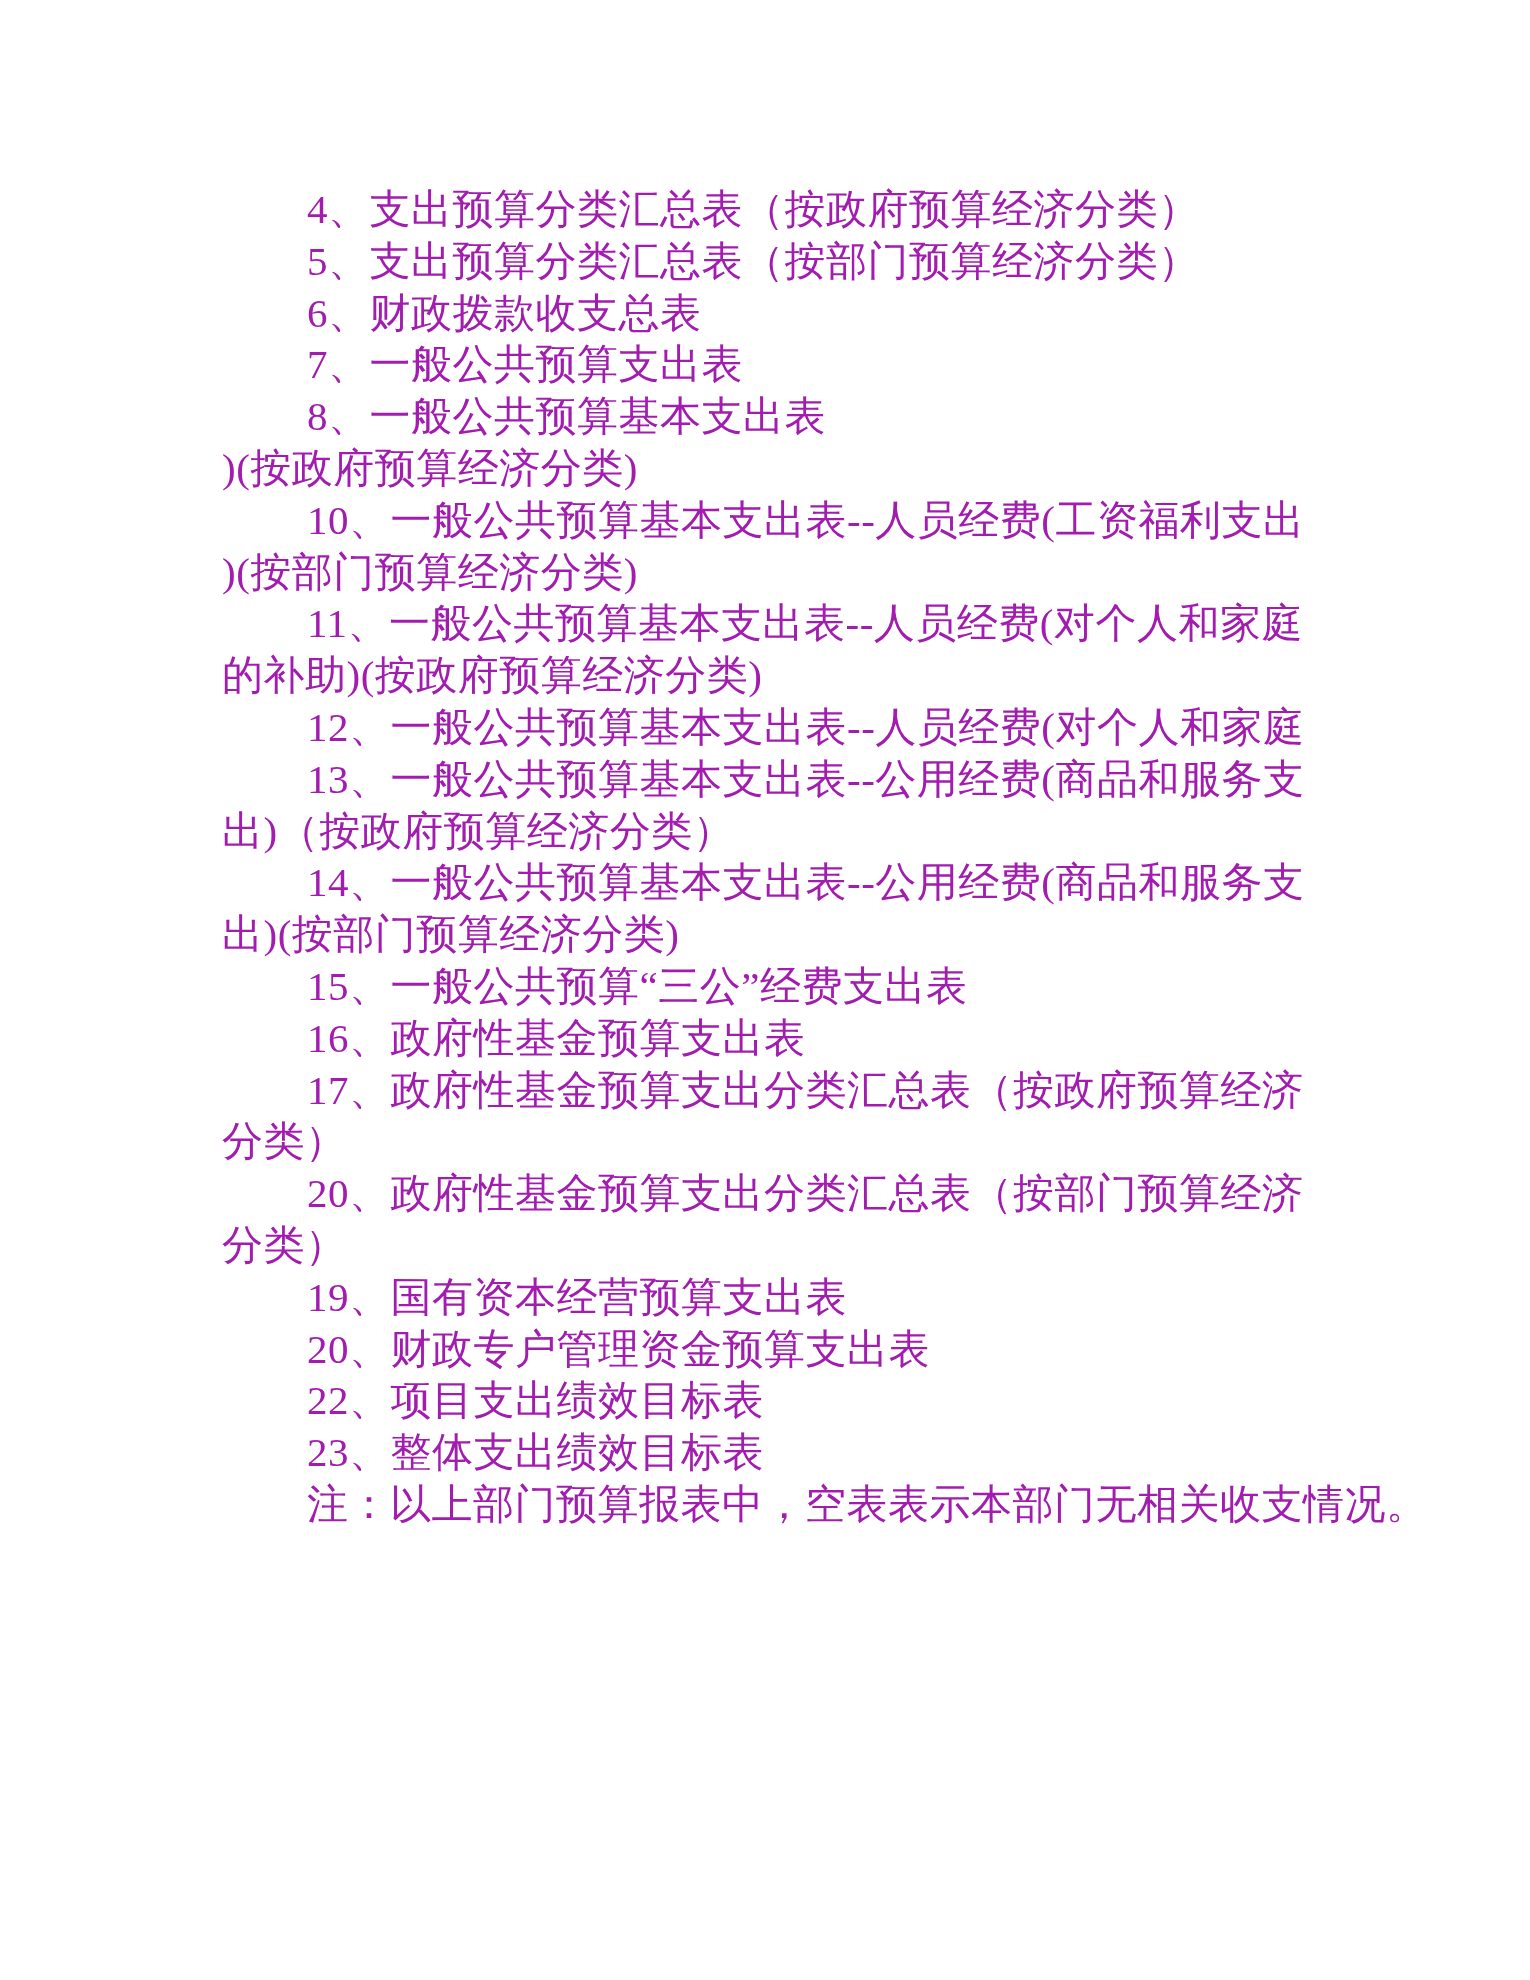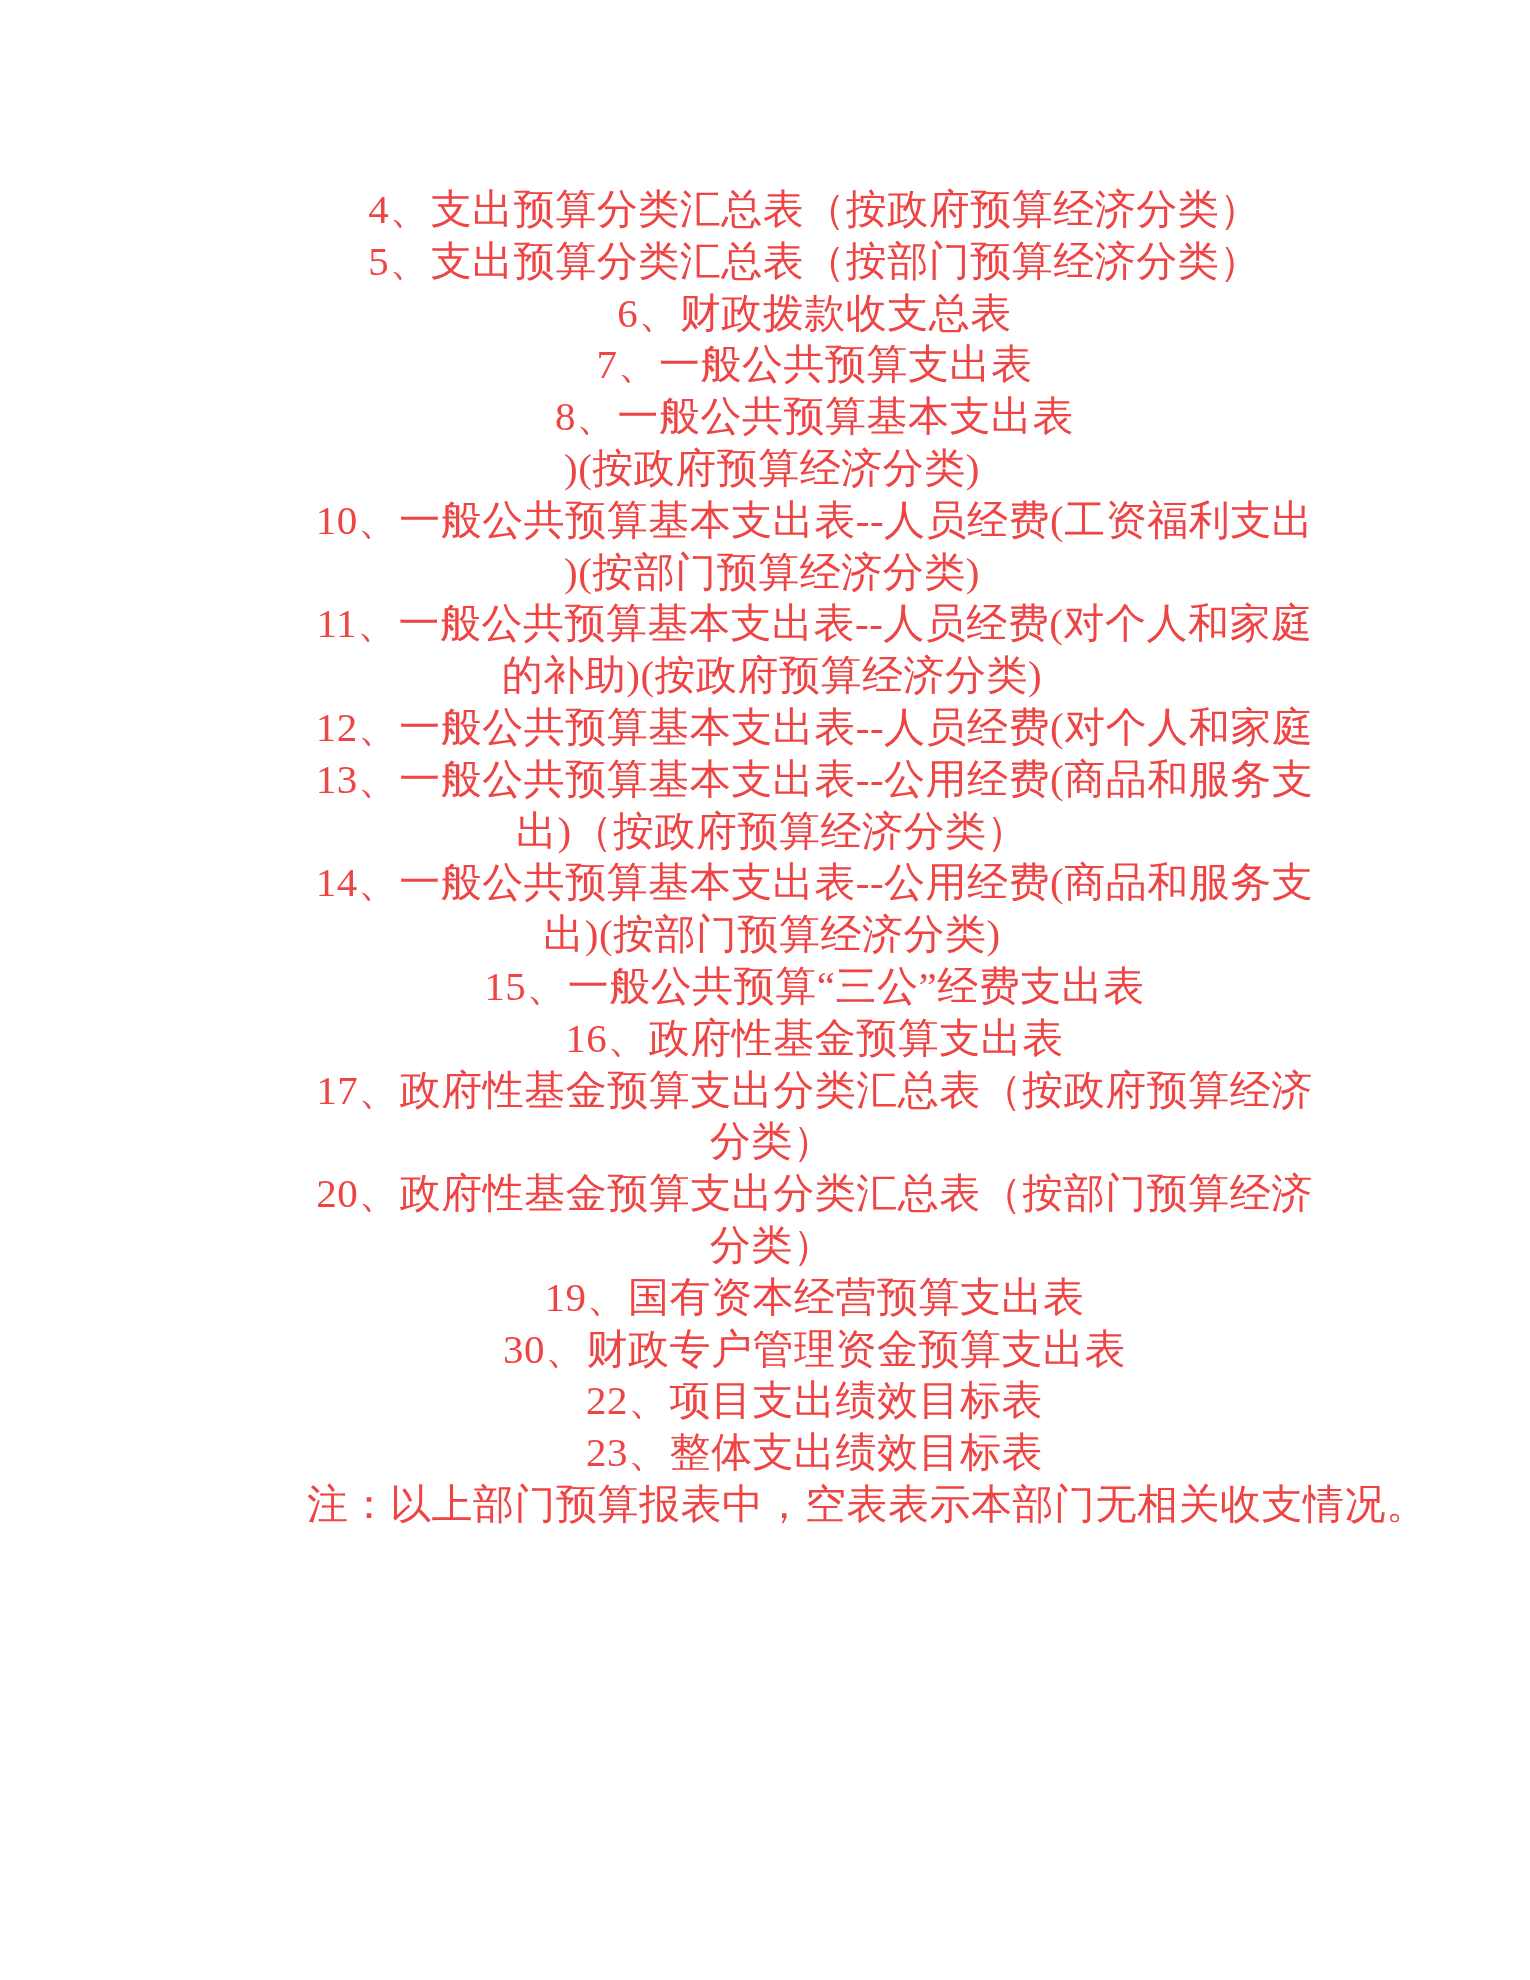--- a/index.html
+++ b/index.html
@@ -9,24 +9,23 @@
   body {
     width: 1530px;
     height: 1980px;
     background: #ffffff;
   }
   .page {
     position: relative;
     width: 1530px;
     height: 1980px;
     background: #ffffff;
-    color: #ef4444;
+    color: #a21caf;
     font-family: "Liberation Serif", "DejaVu Serif", serif;
     overflow: hidden;
-    text-align: center;
   }
   .text-block {
     position: absolute;
     left: 222px;
     top: 184px;
     width: 1100px;
     font-size: 41px;
     line-height: 51.8px;
     letter-spacing: 0.5px;
   }
@@ -62,19 +61,19 @@
         <div class="line">出)（按政府预算经济分类）</div>
         <div class="line indent">14、一般公共预算基本支出表--公用经费(商品和服务支</div>
         <div class="line">出)(按部门预算经济分类)</div>
         <div class="line indent">15、一般公共预算“三公”经费支出表</div>
         <div class="line indent">16、政府性基金预算支出表</div>
         <div class="line indent">17、政府性基金预算支出分类汇总表（按政府预算经济</div>
         <div class="line">分类）</div>
         <div class="line indent">20、政府性基金预算支出分类汇总表（按部门预算经济</div>
         <div class="line">分类）</div>
         <div class="line indent">19、国有资本经营预算支出表</div>
-        <div class="line indent">30、财政专户管理资金预算支出表</div>
+        <div class="line indent">20、财政专户管理资金预算支出表</div>
         <div class="line indent">22、项目支出绩效目标表</div>
         <div class="line indent">23、整体支出绩效目标表</div>
       </div>
     <div class="line indent note">注：以上部门预算报表中，空表表示本部门无相关收支情况。</div>
   </div>
 </div>
 
 </body></html>

